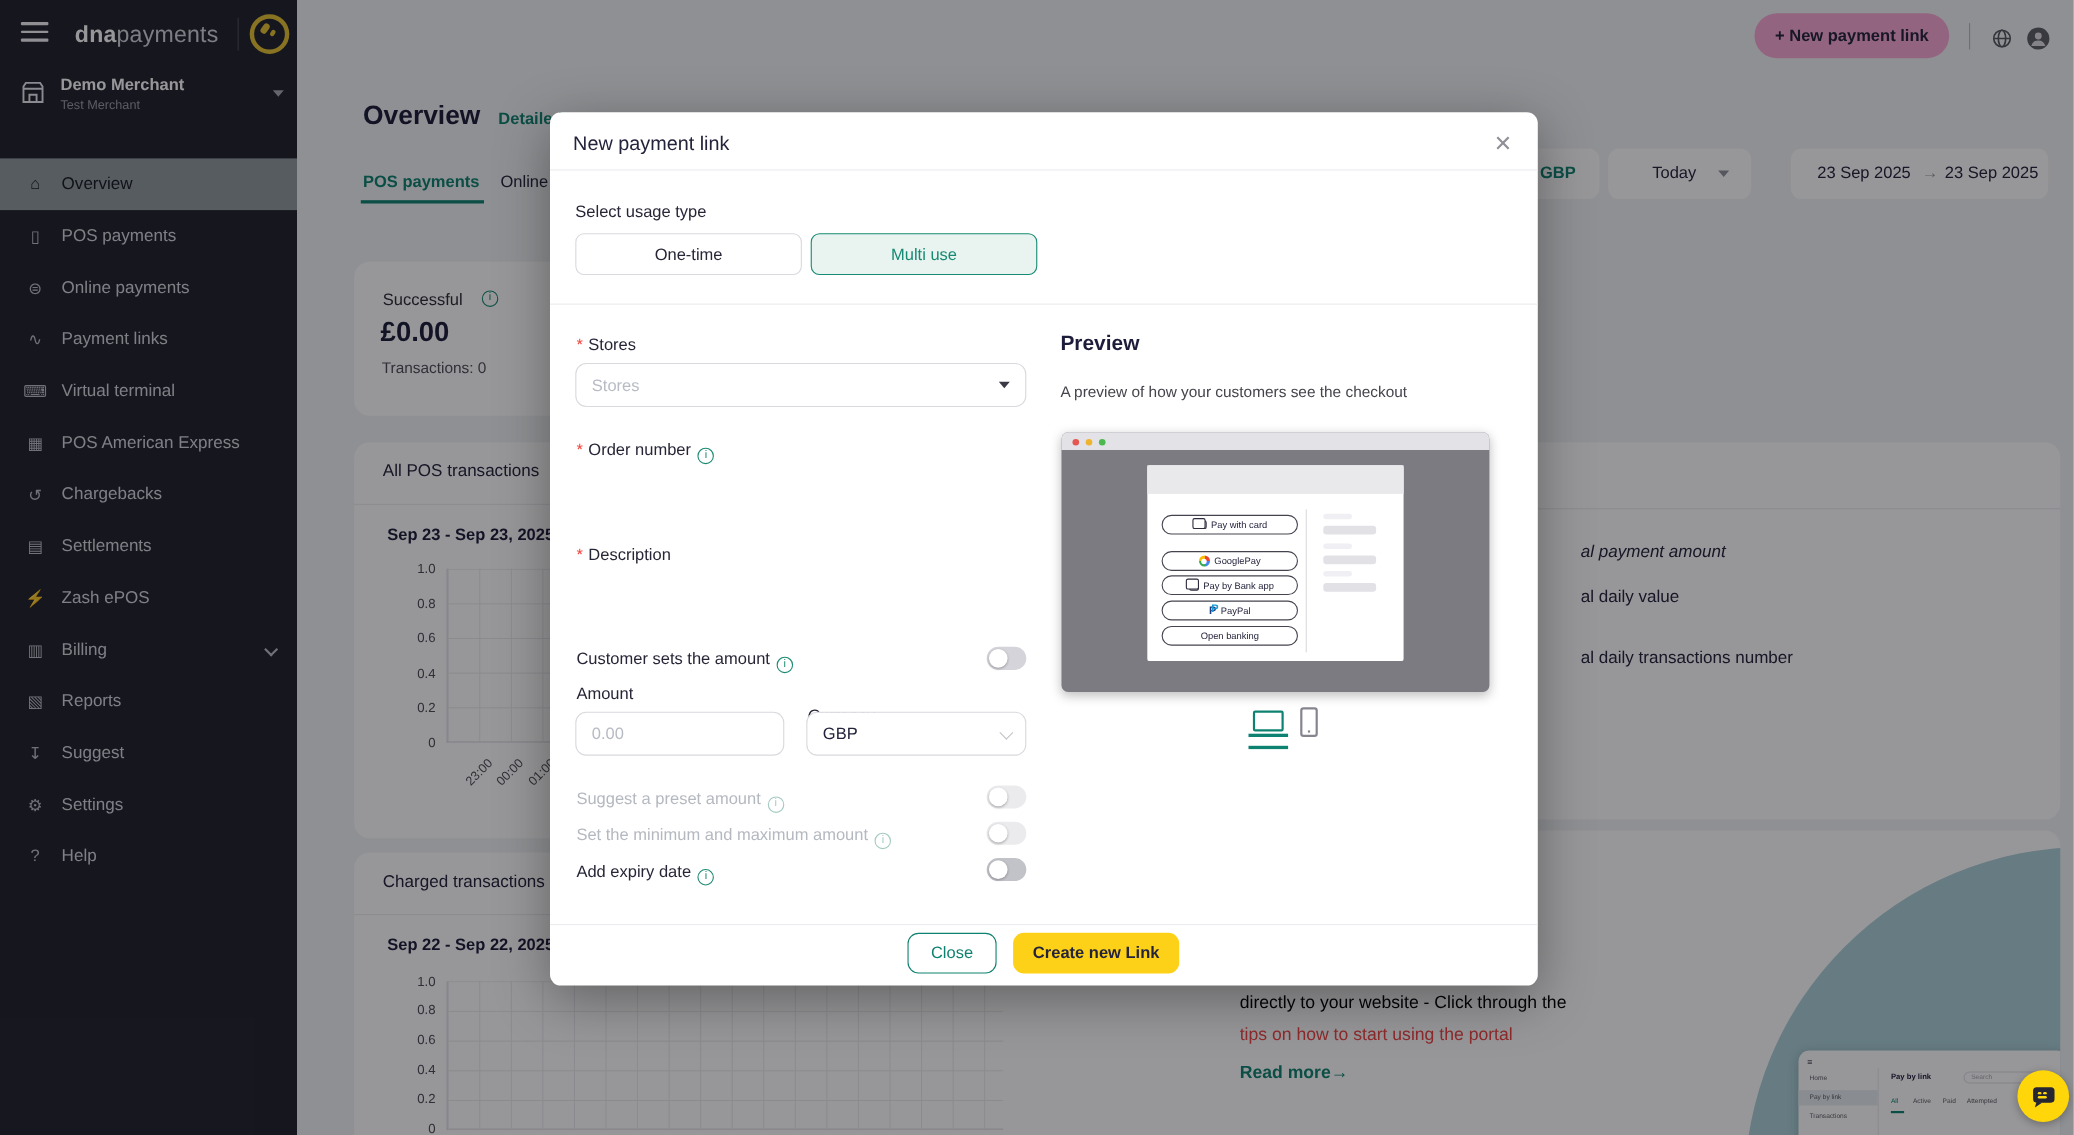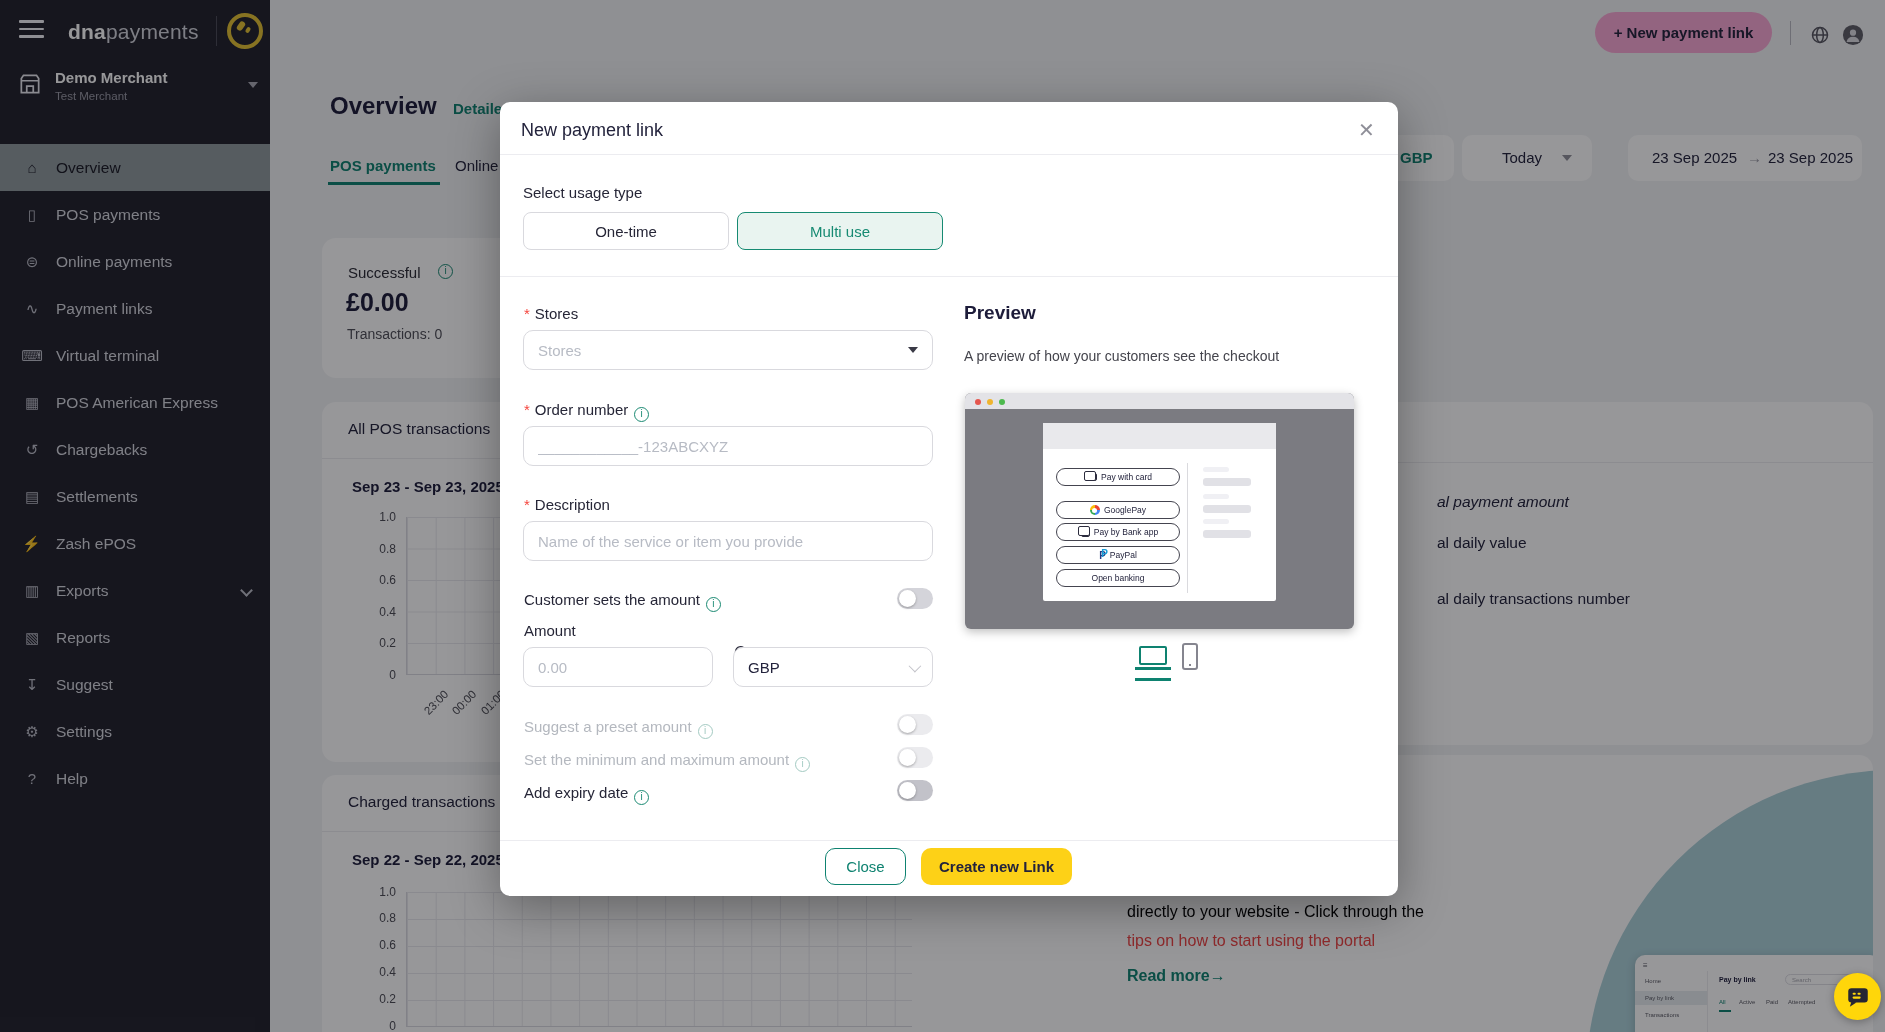--- a/index.html
+++ b/index.html
@@ -138,21 +138,21 @@
   <div class="nav-item" style="top:473px;">
       <i class="ic">▤</i>
       <span class="lbl">Settlements</span>
     </div>
   <div class="nav-item" style="top:520px;">
       <i class="ic">⚡</i>
       <span class="lbl">Zash ePOS</span>
     </div>
   <div class="nav-item" style="top:567px;">
       <i class="ic">▥</i>
-      <span class="lbl">Exports</span>
+      <span class="lbl">Billing</span>
       <span class="nav-chev"></span>
     </div>
   <div class="nav-item" style="top:614px;">
       <i class="ic">▧</i>
       <span class="lbl">Reports</span>
     </div>
   <div class="nav-item" style="top:661px;">
       <i class="ic">↧</i>
       <span class="lbl">Suggest</span>
     </div>
@@ -284,24 +284,22 @@
   <button class="usage-btn sel" style="left:237px;top:110px;">Multi use</button>
   <div class="divline" style="left:0;top:174px;width:898px;"></div>
 
   <div class="lab" style="left:24px;top:203px;"><span class="ast">*</span><span>Stores</span></div>
   <div class="fakesel" style="left:23px;top:228px;width:410px;height:40px;">
     <span style="color:#b7bbc4;">Stores</span>
     <span class="caret-dn" style="margin-left:auto;"></span>
   </div>
 
   <div class="lab" style="left:24px;top:299px;"><span class="ast">*</span><span>Order number</span><i class="info">i</i></div>
-  <input class="tb" style="left: 23px; top: 324px; width: 410px; height: 40px;" placeholder="____________-123ABCXYZ">
 
   <div class="lab" style="left:24px;top:394px;"><span class="ast">*</span><span>Description</span></div>
-  <input class="tb" style="left: 23px; top: 419px; width: 410px; height: 40px;" placeholder="Name of the service or item you provide">
 
   <div class="lab" style="left:24px;top:489px;"><span>Customer sets the amount</span><i class="info">i</i></div>
   <div class="tgl" style="left:397px;top:486px;"></div>
 
   <div class="lab" style="left:24px;top:520px;">Amount</div>
   <div class="lab" style="left:234px;top:540px;font-style:italic;">Currency</div>
   <input class="tb" style="left: 23px; top: 545px; width: 190px; height: 40px;" placeholder="0.00">
   <div class="fakesel" style="left:233px;top:545px;width:200px;height:40px;">
     <span>GBP</span>
     <span style="margin-left:auto;width:9px;height:9px;border-right:1.7px solid #c2c2c9;border-bottom:1.7px solid #c2c2c9;transform:rotate(45deg) translateY(-2px);"></span>

